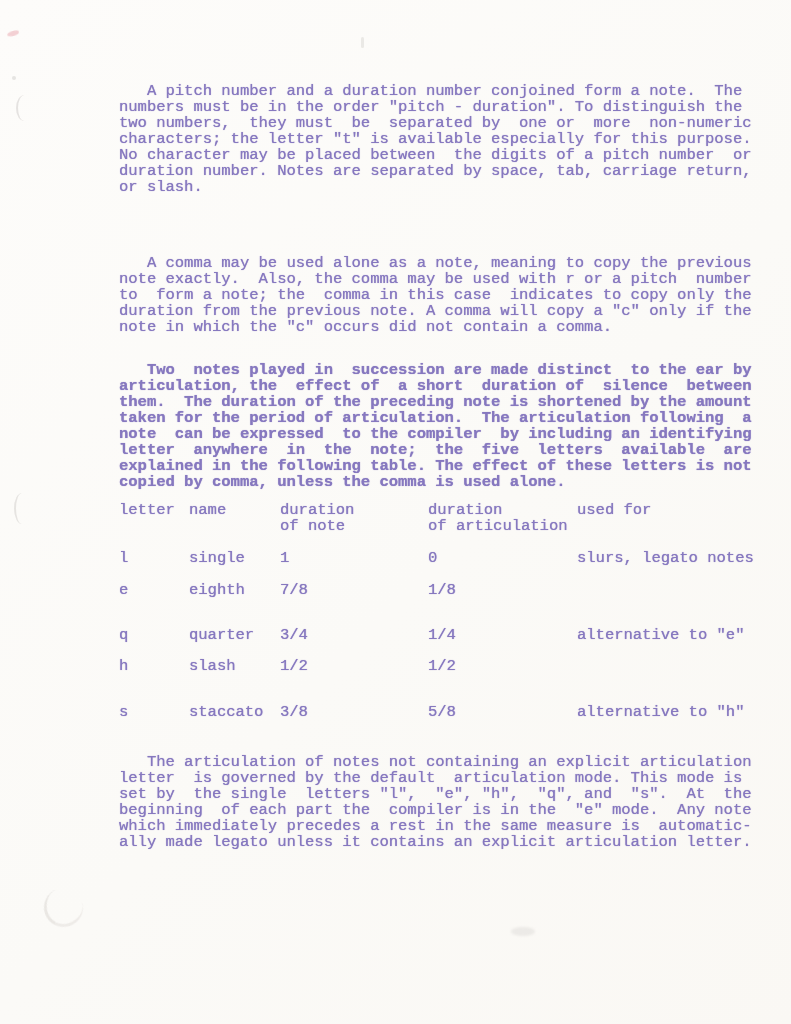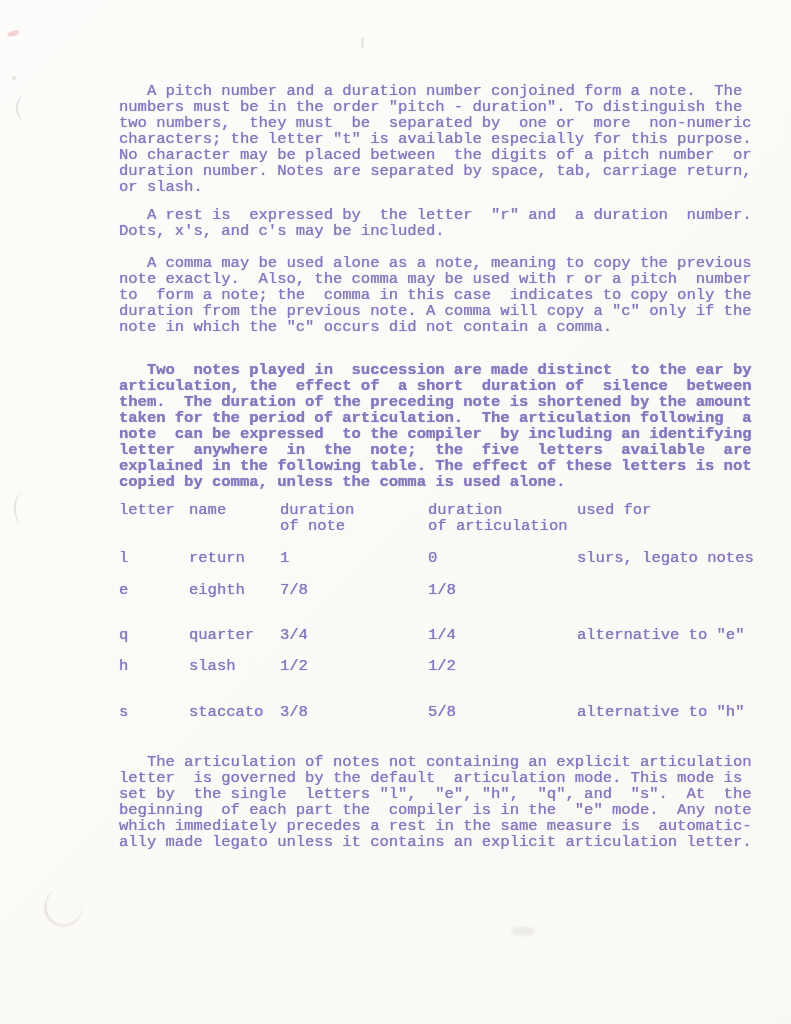--- a/index.html
+++ b/index.html
@@ -60,22 +60,20 @@
   <div class="mark mark-tick"></div>
   <div class="mark mark-smudge"></div>
 
   <div class="tw para p1">   A pitch number and a duration number conjoined form a note.  The
 numbers must be in the order "pitch - duration". To distinguish the
 two numbers,  they must  be  separated by  one or  more  non-numeric
 characters; the letter "t" is available especially for this purpose.
 No character may be placed between  the digits of a pitch number  or
 duration number. Notes are separated by space, tab, carriage return,
 or slash.</div>
-  <div class="tw para p2">   A rest is  expressed by  the letter  "r" and  a duration  number.
-Dots, x's, and c's may be included.</div>
   <div class="tw para p3">   A comma may be used alone as a note, meaning to copy the previous
 note exactly.  Also, the comma may be used with r or a pitch  number
 to  form a note; the  comma in this case  indicates to copy only the
 duration from the previous note. A comma will copy a "c" only if the
 note in which the "c" occurs did not contain a comma.</div>
   <div class="tw para p4">   Two  notes played in  succession are made distinct  to the ear by
 articulation, the  effect of  a short  duration of  silence  between
 them.  The duration of the preceding note is shortened by the amount
 taken for the period of articulation.  The articulation following  a
 note  can be expressed  to the compiler  by including an identifying
@@ -85,21 +83,21 @@
 
   <div class="tw hdr c-letter">letter</div>
   <div class="tw hdr c-name">name</div>
   <div class="tw hdr c-dnote">duration
 of note</div>
   <div class="tw hdr c-dart">duration
 of articulation</div>
   <div class="tw hdr c-used">used for</div>
 
   <div class="tw r1 c-letter">l</div>
-  <div class="tw r1 c-name">return</div>
+  <div class="tw r1 c-name">single</div>
   <div class="tw r1 c-dnote">1</div>
   <div class="tw r1 c-dart">0</div>
   <div class="tw r1 c-used">slurs, legato notes</div>
 
   <div class="tw r2 c-letter">e</div>
   <div class="tw r2 c-name">eighth</div>
   <div class="tw r2 c-dnote">7/8</div>
   <div class="tw r2 c-dart">1/8</div>
 
   <div class="tw r3 c-letter">q</div>

